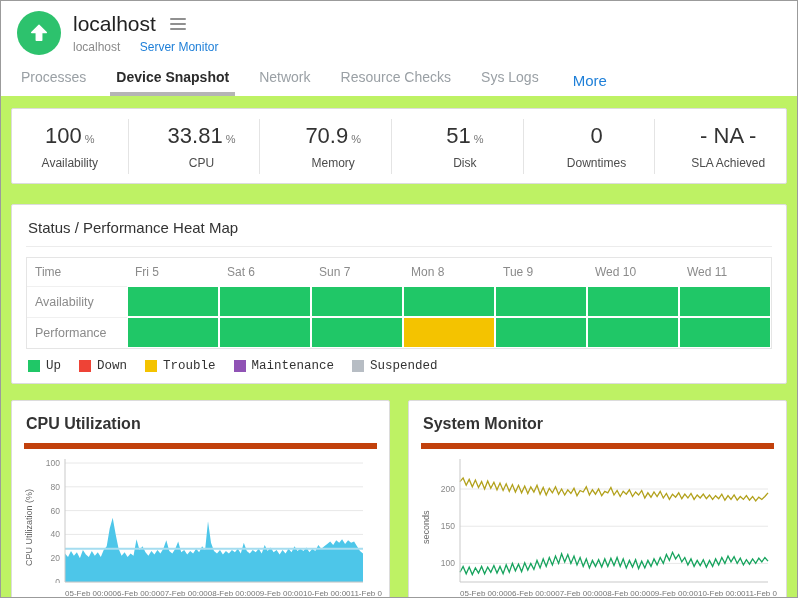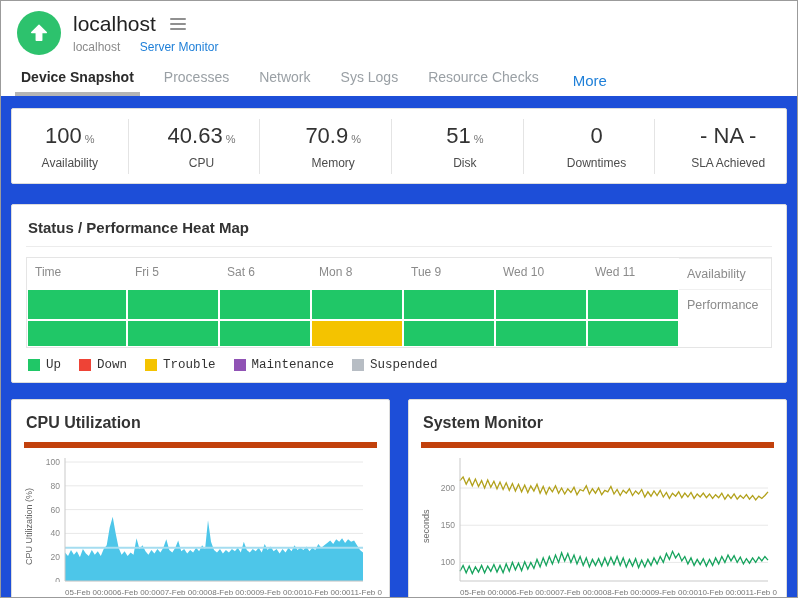--- a/index.html
+++ b/index.html
@@ -1,18 +1,18 @@
 <!DOCTYPE html>
 <html><head>
 <meta charset="utf-8">
 <style>
   * { margin:0; padding:0; box-sizing:border-box; }
   html,body { background:#fff; }
   .frame {
-    width:798px; height:598px; border:1px solid #9b9b9b; background:#1d4ed8;
+    width:798px; height:598px; border:1px solid #9b9b9b; background:#bef264;
     font-family:"Liberation Sans", sans-serif; position:relative; overflow:hidden;
   }
   
   .header { background:#fff; padding:10px 16px 0 16px; }
   .title-row { display:flex; align-items:flex-start; }
   .avatar { width:44px; height:44px; border-radius:50%; display:flex; align-items:center; justify-content:center; flex:0 0 44px; }
   .avatar svg { width:22px; height:22px; }
   .head-text { margin-left:12px; padding-top:1px; }
   .title-line { display:flex; align-items:center; gap:12px; }
   .page-title { font-size:21px; font-weight:400; color:#222; }
@@ -31,21 +31,21 @@
   .card { background:#fff; border:1px solid #dcdcdc; border-radius:2px; }
   
   .stats-card { display:flex; align-items:center; height:76px; margin-bottom:20px;gap:15px; }
   .stat { flex:1; text-align:center; border-right:1px solid #e4e4e4; padding:4px 0; }
   .stat:last-child { border-right:none; }
   .stat-num { font-size:22px; color:#333; }
   .stat-unit { font-size:11px; color:#777; margin-left:3px; }
   .stat-label { font-size:12px; color:#4c4c4c; margin-top:7px; }
   
   .hm-card { padding:10px 14px; margin-bottom:16px; }
-  .hm-title { font-size:15px; font-weight:700; color:#333; padding:4px 2px 10px 2px; border-bottom:1px solid #ececec; }
+  .hm-title { font-size:15px; font-weight:400; color:#333; padding:4px 2px 10px 2px; border-bottom:1px solid #ececec; }
   .hm-table { margin-top:10px; border:1px solid #e5e5e5; display:grid; grid-template-columns:100px repeat(7,1fr); }
   .hm-h { font-size:12px; color:#8b8b8b; padding:7px 8px; background:#fff; }
   .hm-rowlabel { font-size:12.5px; color:#8b8b8b; padding:8px 8px; border-top:1px solid #f0f0f0; background:#fff; }
   .hm-cell { border:1px solid #fff; min-height:27px; }
   .hm-legend { display:flex; align-items:center; gap:18px; margin-top:10px; font-size:12.5px; color:#333; padding-left:2px;font-family:Liberation Mono, monospace; }
   .hm-legend .item { display:flex; align-items:center; }
   .sq { width:12px; height:12px; display:inline-block; margin-right:6px; }
   
   .charts { display:flex; gap:18px; }
   .chart-card { flex:1; padding:10px 12px 8px 12px; height:205px; }
@@ -76,38 +76,38 @@
               <span></span>
             </span>
         </div>
         <div class="crumbs">
           <span class="crumb-device">localhost</span>
           <span class="crumb-link">Server Monitor</span>
         </div>
       </div>
     </div>
     <div class="tabs" id="tabs">
+        <div class="tab">Processes</div>
         <div class="tab active">Device Snapshot</div>
-        <div class="tab">Processes</div>
         <div class="tab">Network</div>
+        <div class="tab">Resource Checks</div>
         <div class="tab">Sys Logs</div>
-        <div class="tab">Resource Checks</div>
         <div class="tab-more">More</div>
       </div>
   </div>
 
   <div class="page">
 
     <div class="card stats-card" id="stats">
         <div class="stat">
           <div><span class="stat-num">100</span><span class="stat-unit">%</span></div>
           <div class="stat-label">Availability</div>
         </div>
         <div class="stat">
-          <div><span class="stat-num">40.63</span><span class="stat-unit">%</span></div>
+          <div><span class="stat-num">33.81</span><span class="stat-unit">%</span></div>
           <div class="stat-label">CPU</div>
         </div>
         <div class="stat">
           <div><span class="stat-num">70.9</span><span class="stat-unit">%</span></div>
           <div class="stat-label">Memory</div>
         </div>
         <div class="stat">
           <div><span class="stat-num">51</span><span class="stat-unit">%</span></div>
           <div class="stat-label">Disk</div>
         </div>
@@ -120,20 +120,21 @@
           <div class="stat-label">SLA Achieved</div>
         </div>
       </div>
 
     <div class="card hm-card">
       <div class="hm-title">Status / Performance Heat Map</div>
       <div class="hm-table" id="hm-table">
           <div class="hm-h">Time</div>
           <div class="hm-h">Fri 5</div>
           <div class="hm-h">Sat 6</div>
+          <div class="hm-h">Sun 7</div>
           <div class="hm-h">Mon 8</div>
           <div class="hm-h">Tue 9</div>
           <div class="hm-h">Wed 10</div>
           <div class="hm-h">Wed 11</div>
           <div class="hm-rowlabel">Availability</div>
           <div class="hm-cell" style="background: rgb(32, 199, 103);"></div>
           <div class="hm-cell" style="background: rgb(32, 199, 103);"></div>
           <div class="hm-cell" style="background: rgb(32, 199, 103);"></div>
           <div class="hm-cell" style="background: rgb(32, 199, 103);"></div>
           <div class="hm-cell" style="background: rgb(32, 199, 103);"></div>

